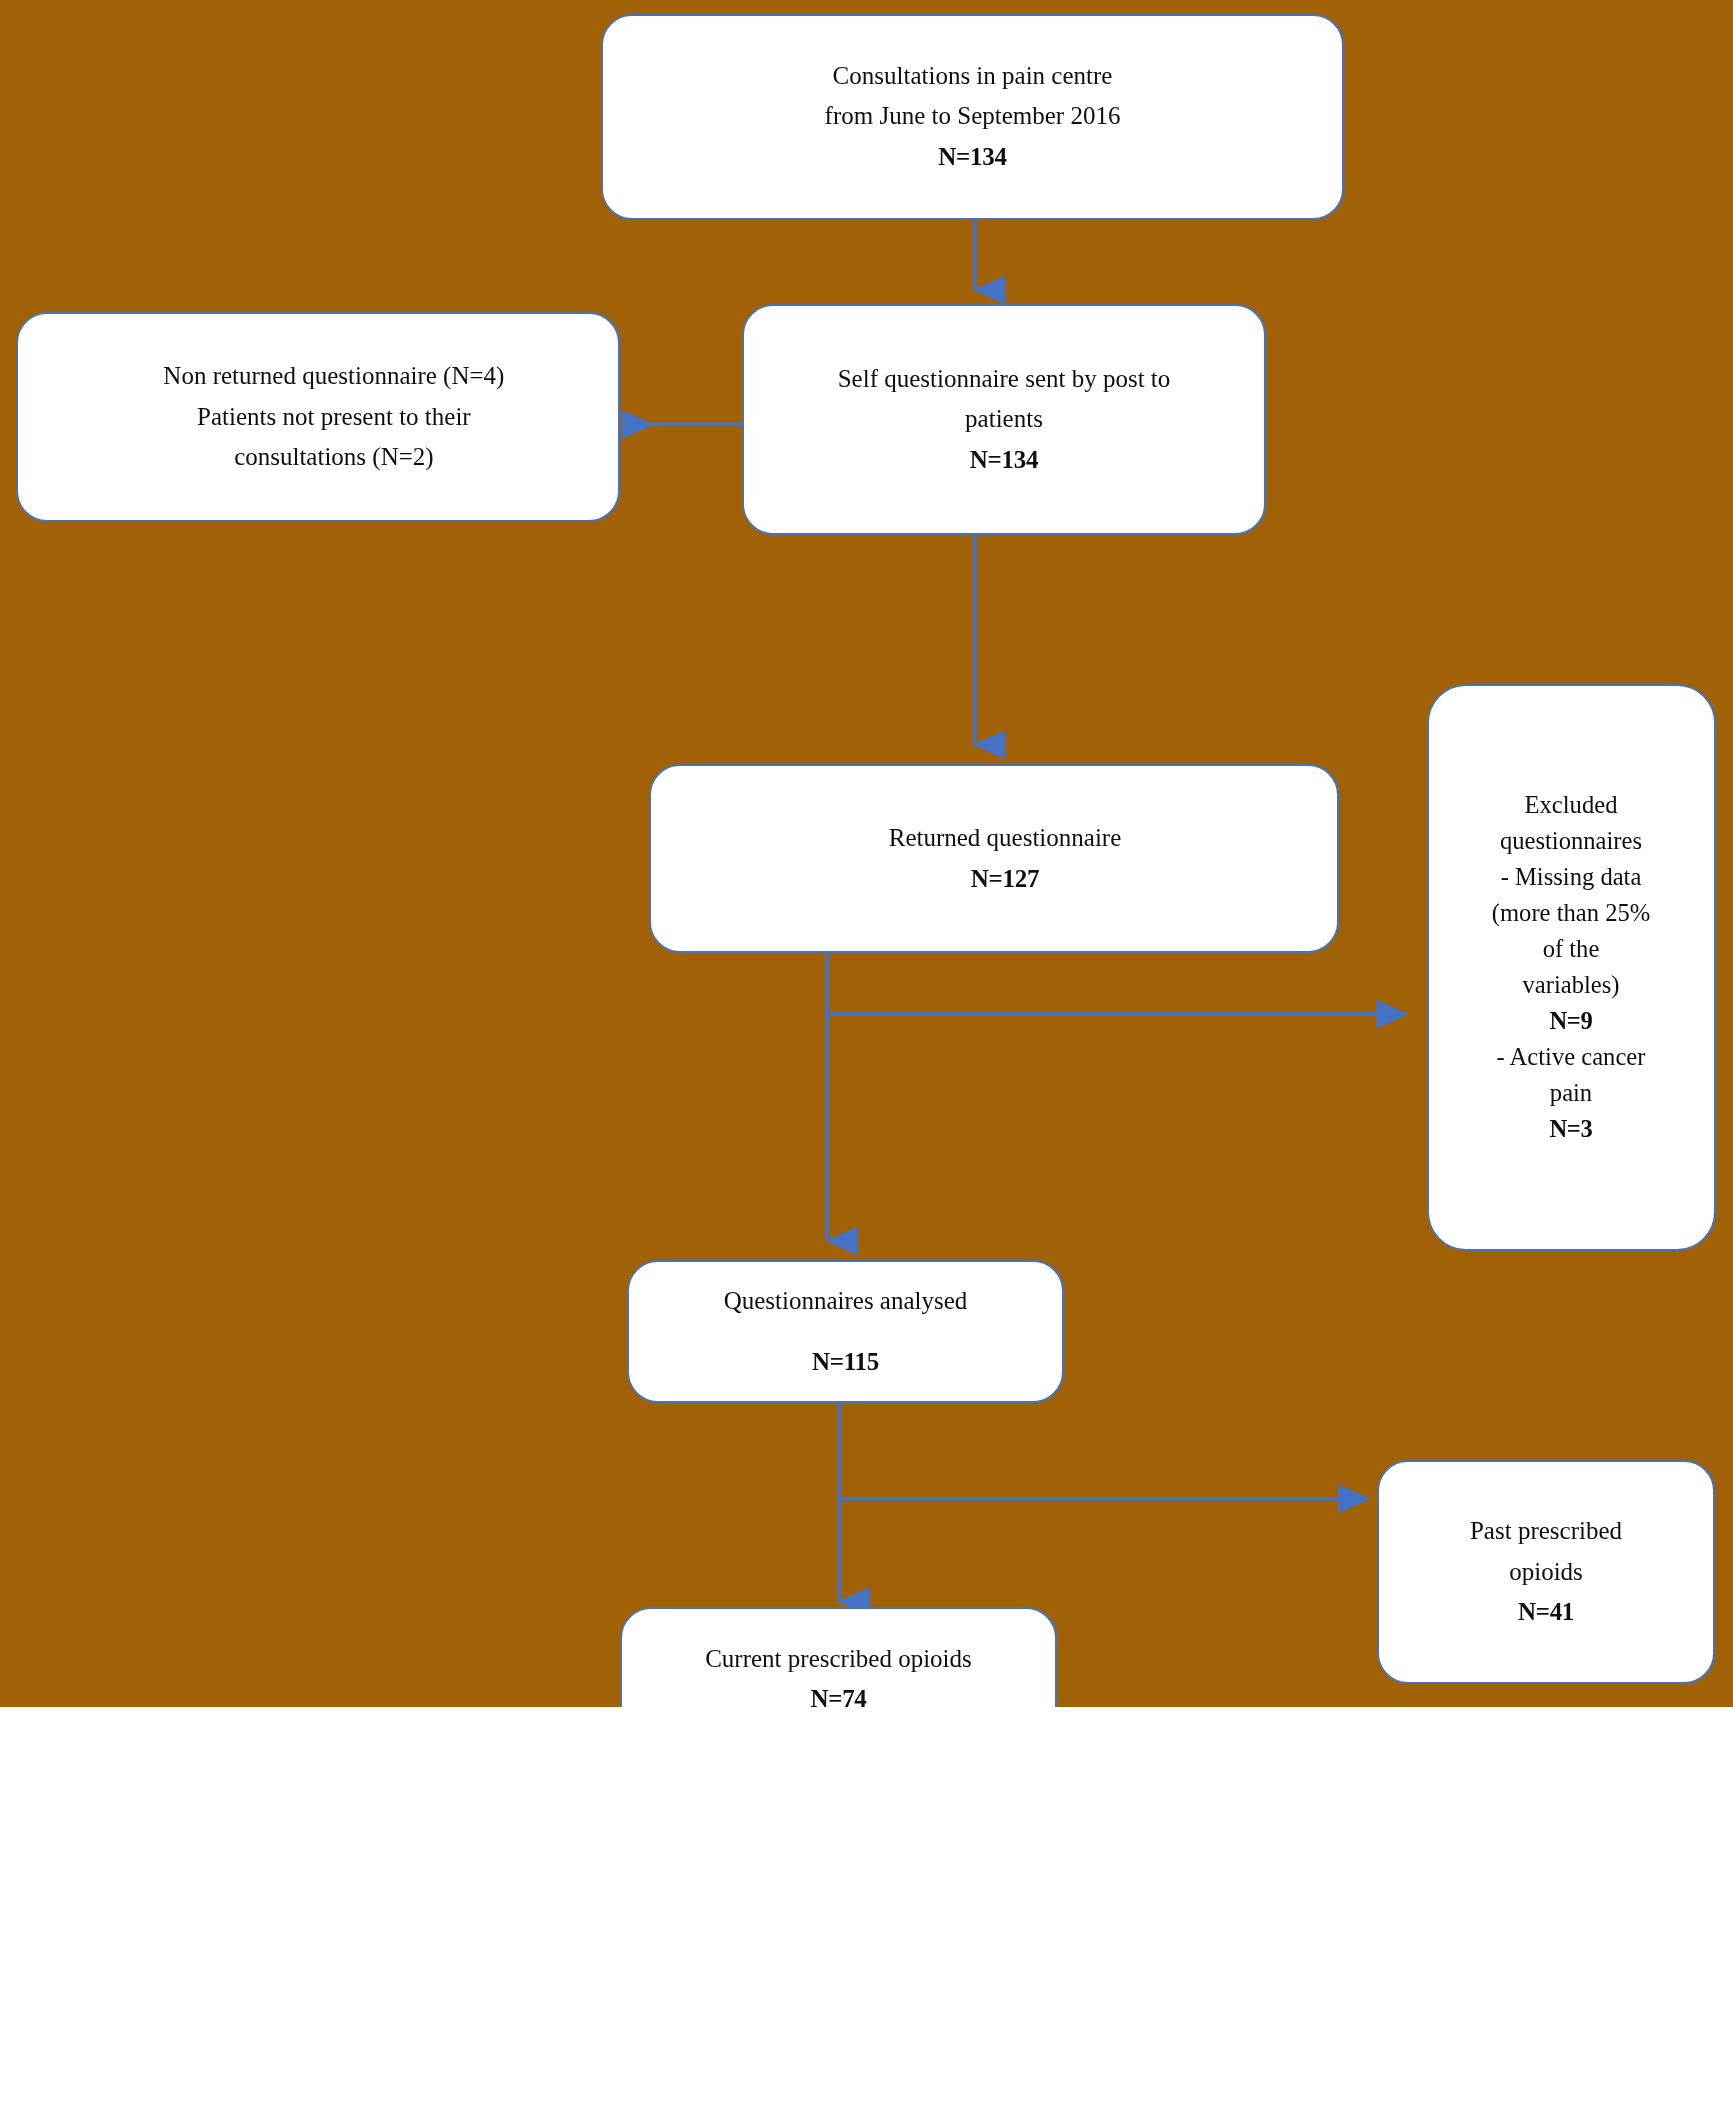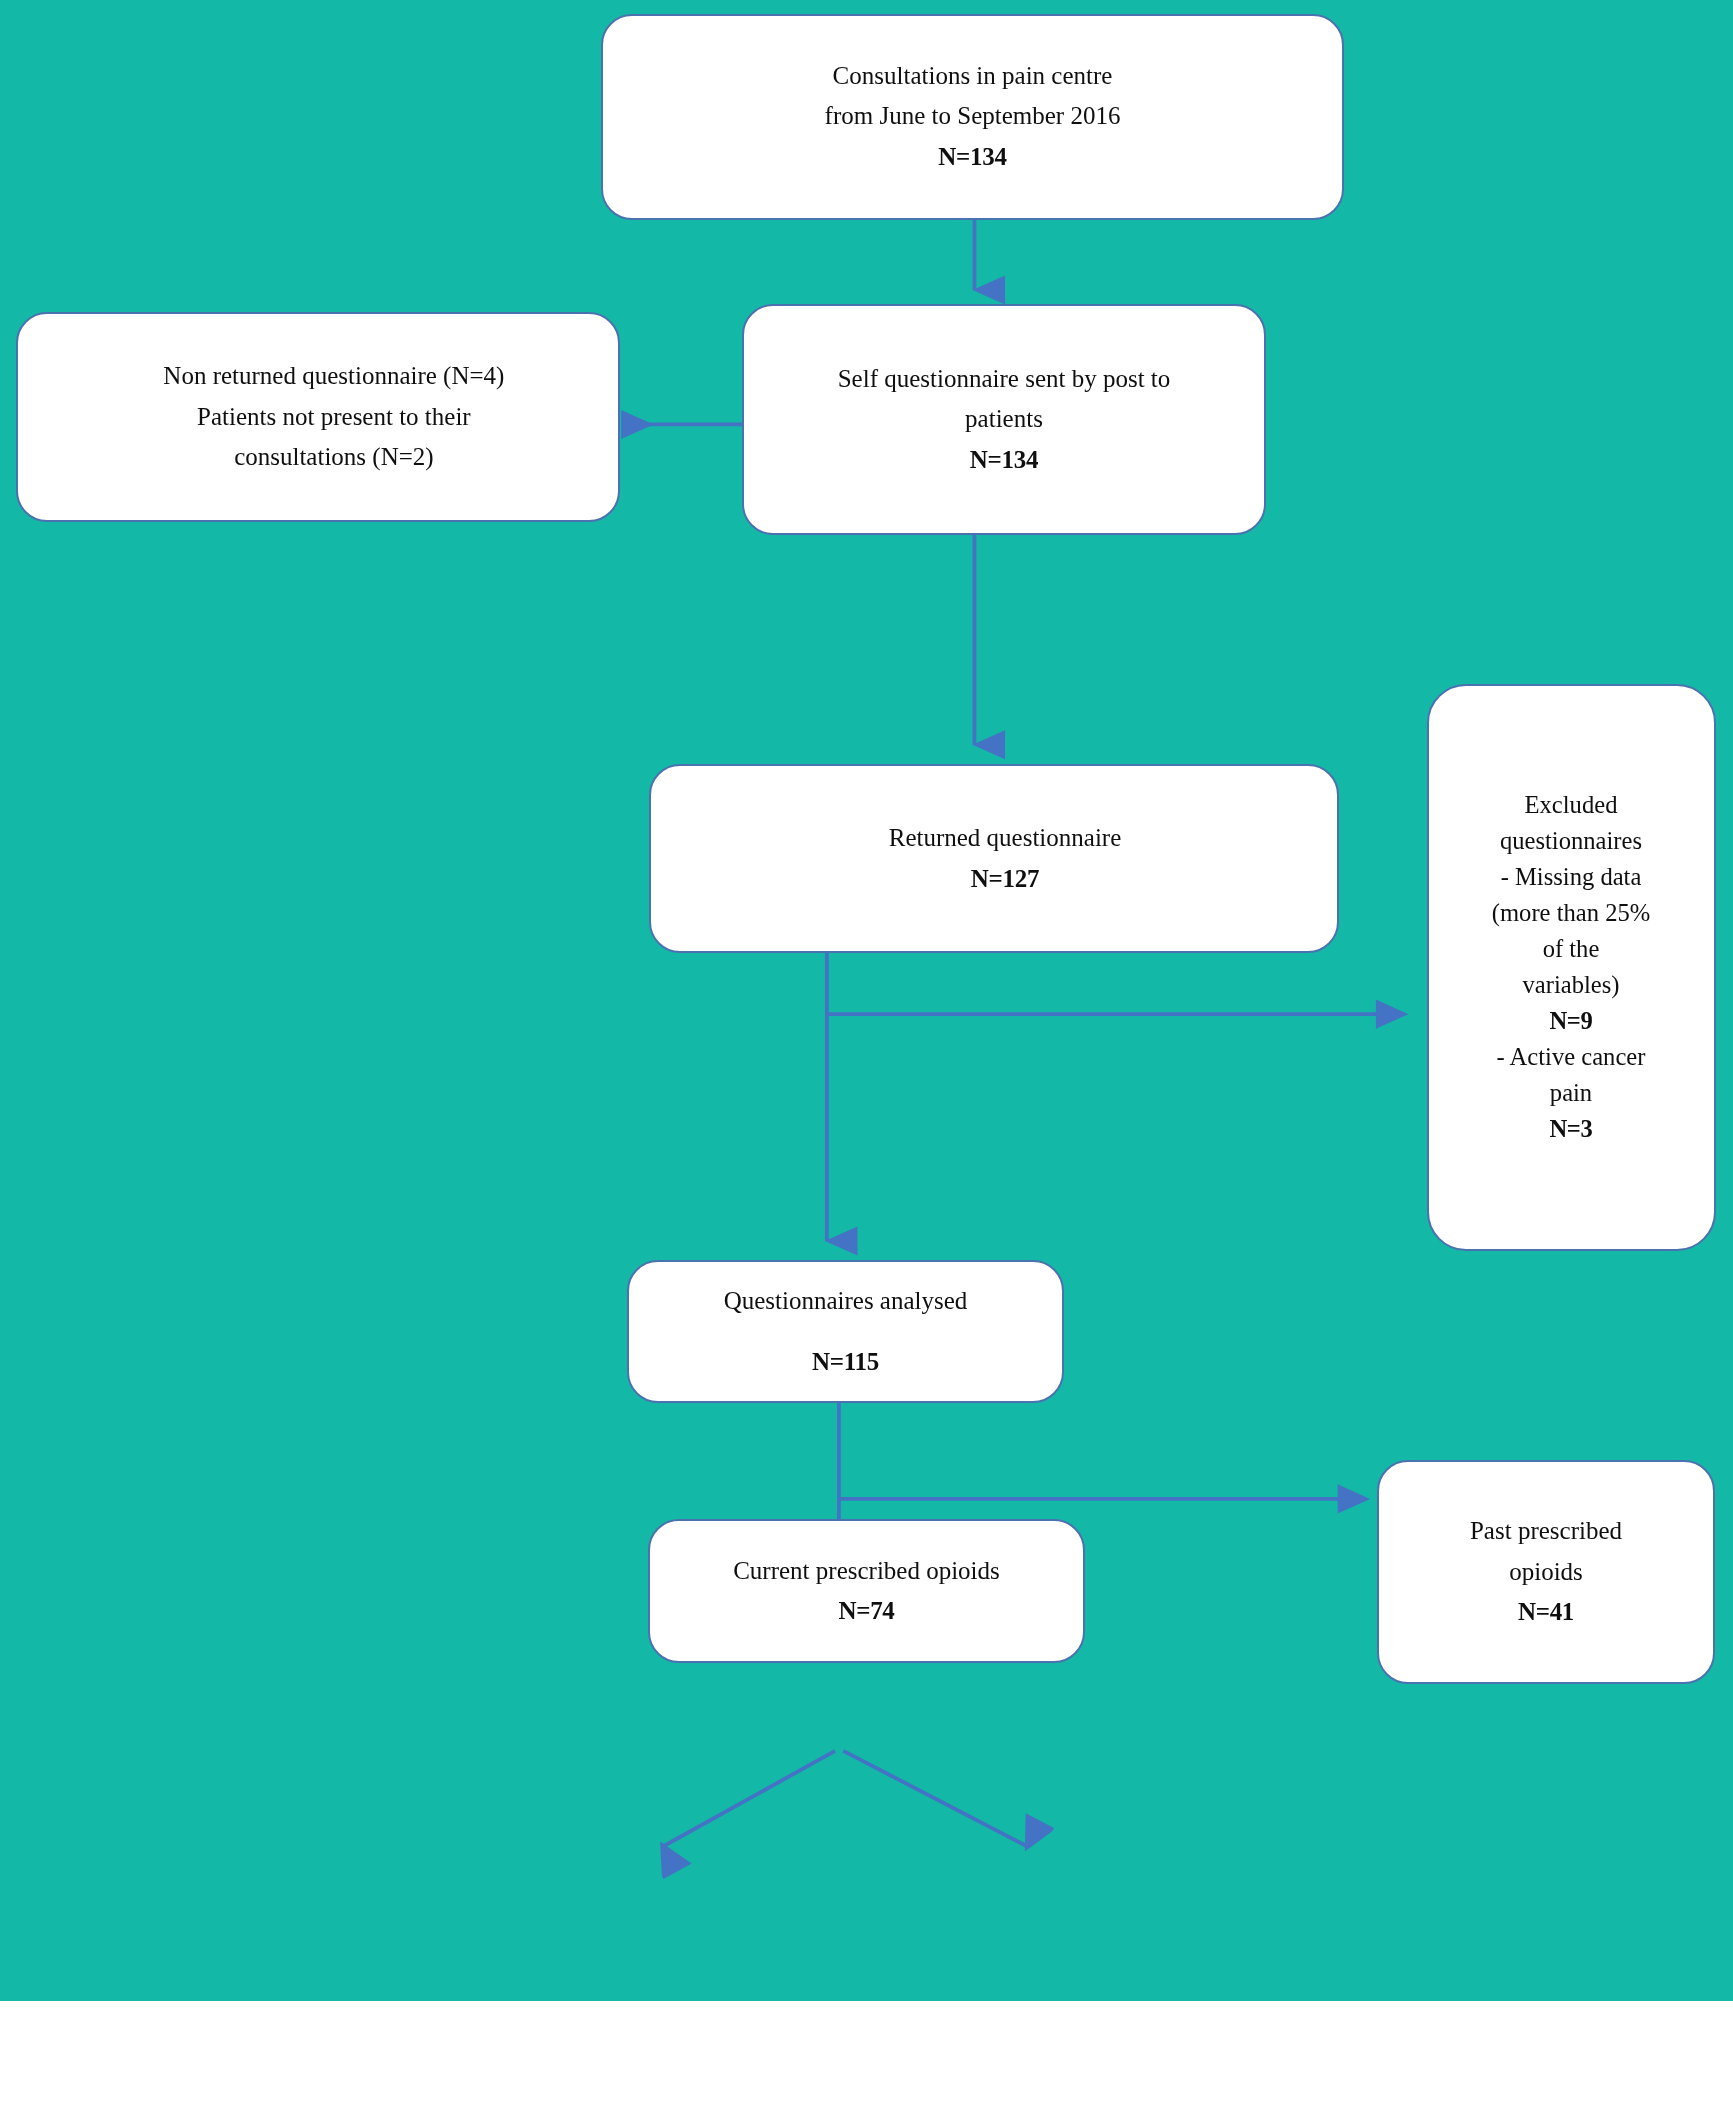--- a/index.html
+++ b/index.html
@@ -3,22 +3,22 @@
 <meta charset="utf-8">
 <style>
   html, body {
     margin: 0;
     padding: 0;
     background: #ffffff;
   }
   #canvas {
     position: relative;
     width: 1733px;
-    height: 2001px;
-    background: #14b8a6;
+    height: 1707px;
+    background: #a16207;
     overflow: hidden;
     font-family: "Liberation Serif", "DejaVu Serif", serif;
   }
   .node {
     position: absolute;
     box-sizing: border-box;
     border: 2.2px solid #4a72b0;
     border-radius: 31px;
     background: #ffffff;
     display: flex;
@@ -131,21 +131,21 @@
     <span class="ln">Questionnaires analysed</span>
     <span class="ln n">N=115</span>
   </div>
 
   <div class="node" style="left:1377px; top:1460px; width:338px; height:224px;">
     <span class="ln">Past prescribed</span>
     <span class="ln">opioids</span>
     <span class="ln n">N=41</span>
   </div>
 
-  <div class="node" style="left:620px; top:1519px; width:437px; height:144px;margin-left:28px;">
+  <div class="node" style="left:620px; top:1607px; width:437px; height:144px;">
     <span class="ln">Current prescribed opioids</span>
     <span class="ln n">N=74</span>
   </div>
 
 
 
 </div>
 
 
 </body></html>

